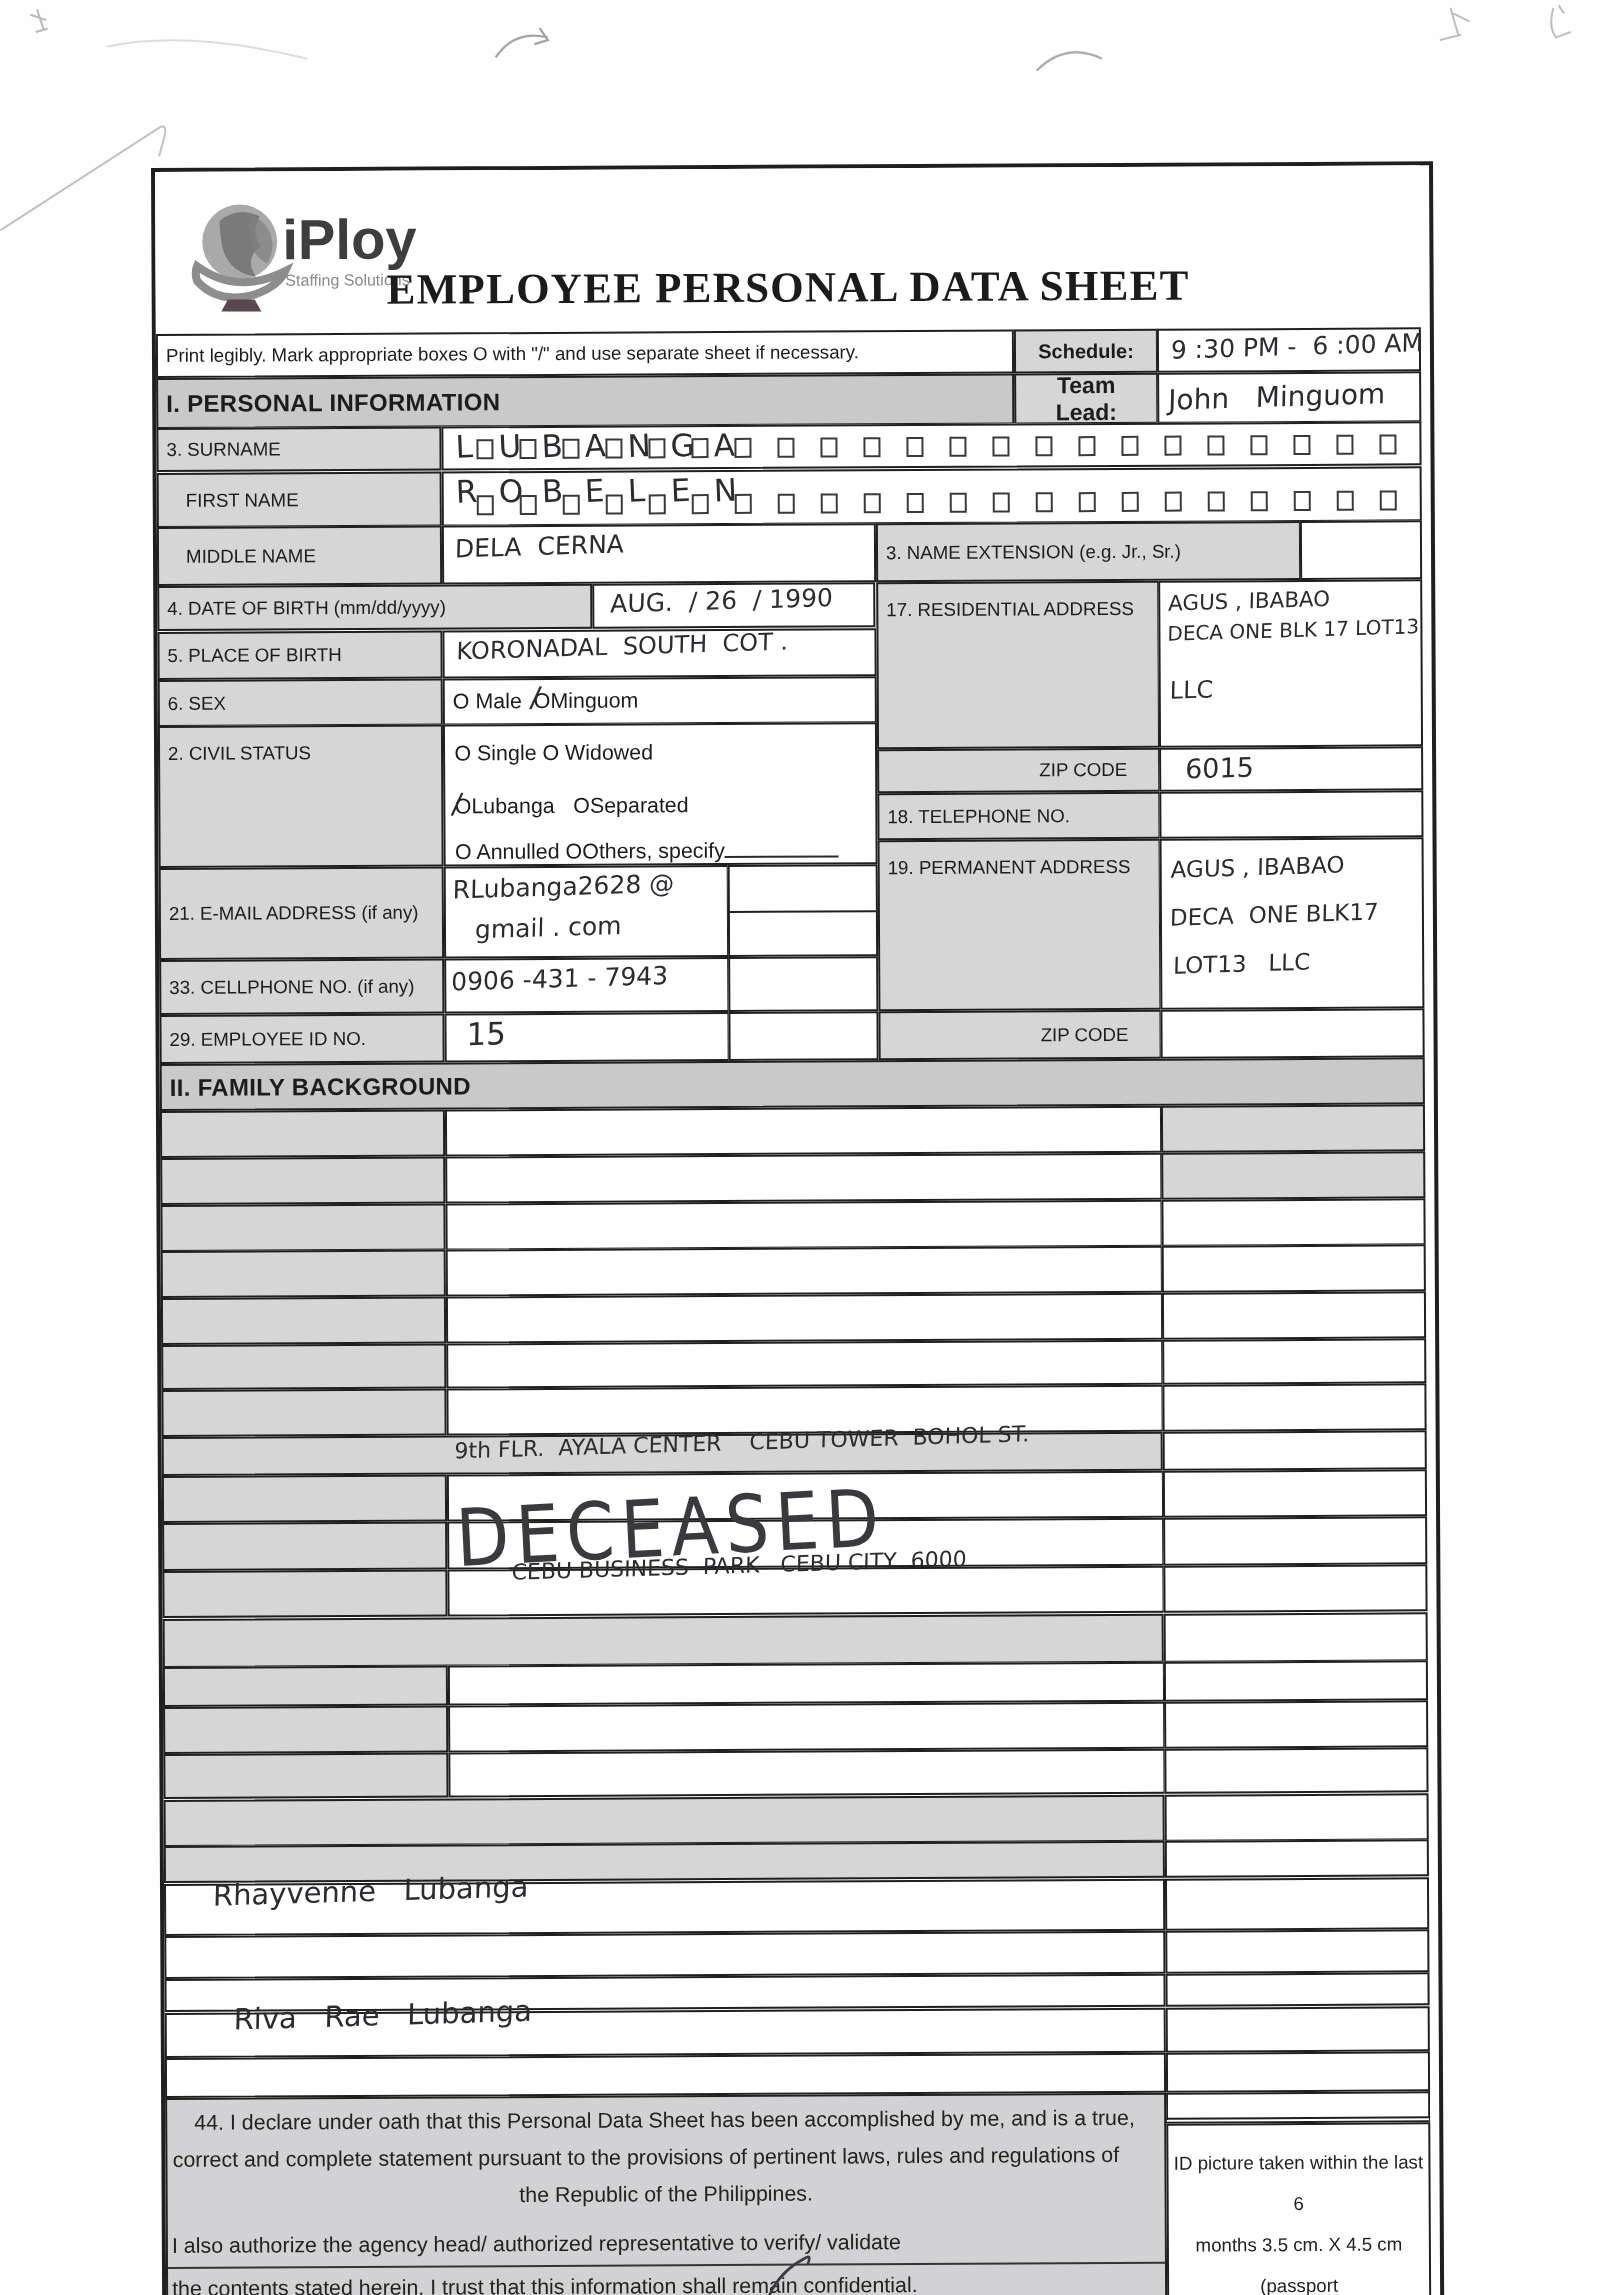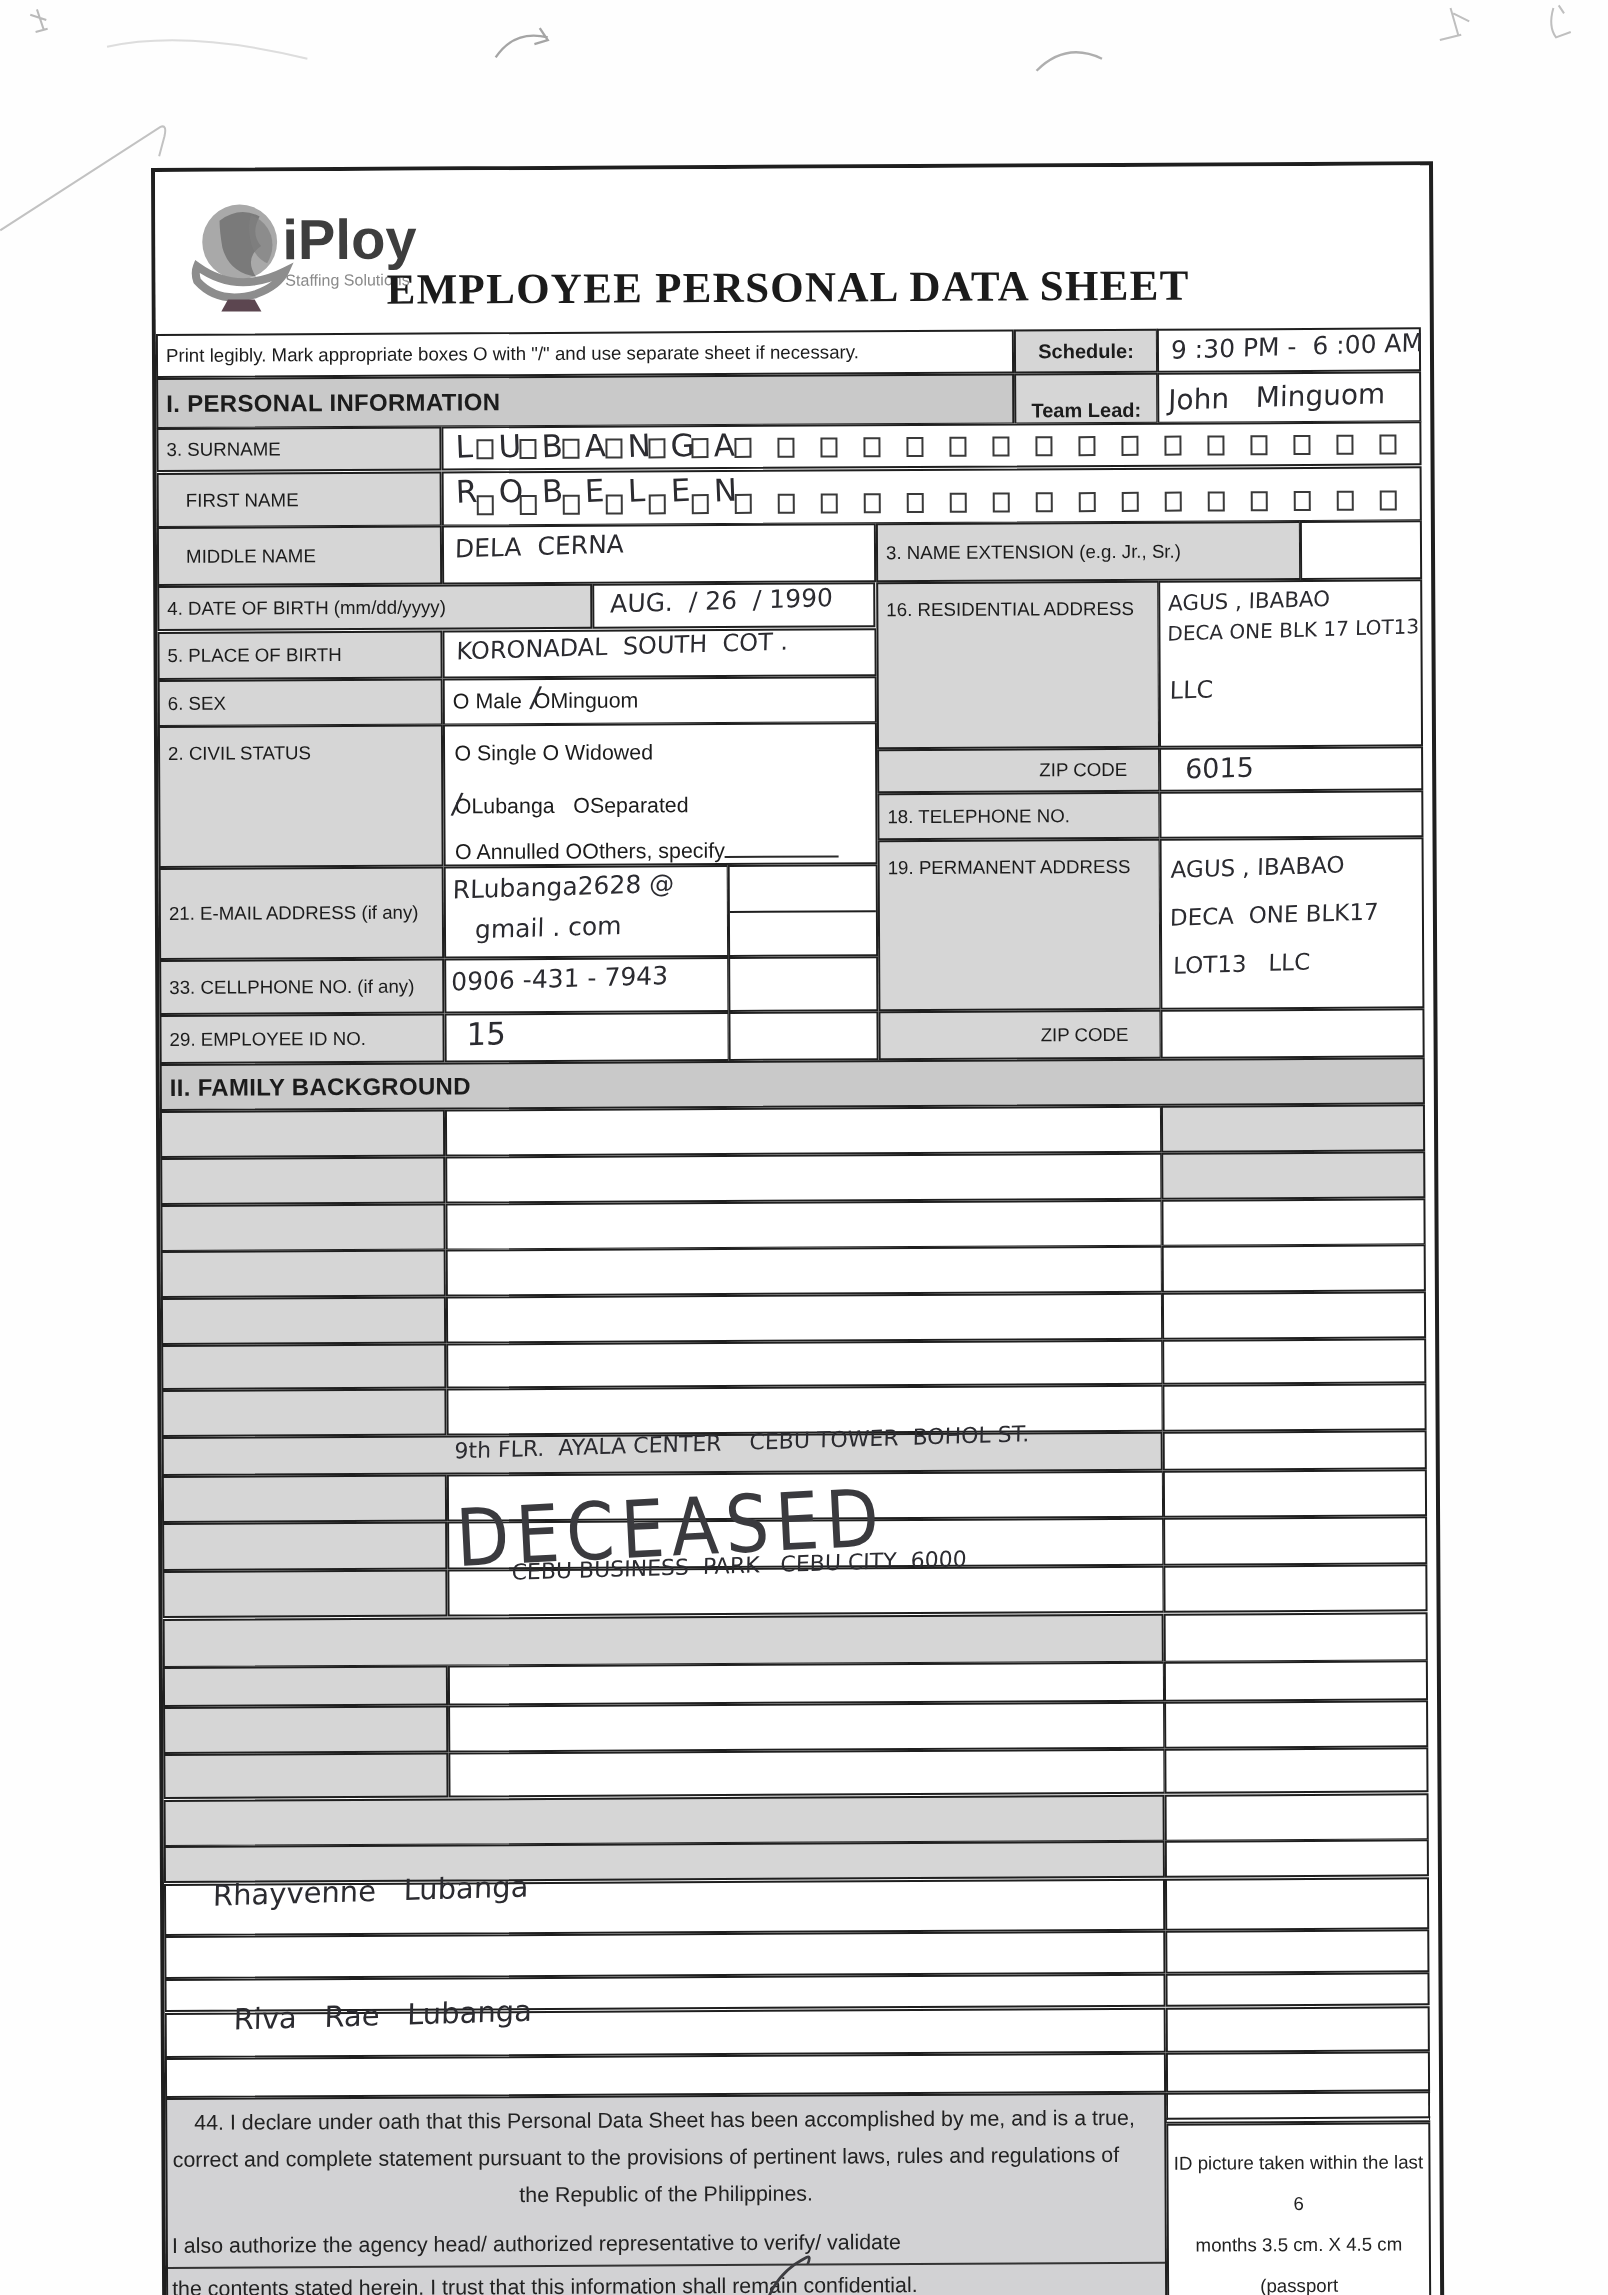--- a/index.html
+++ b/index.html
@@ -75,21 +75,21 @@
   <div class="c g lbl lblc b" style="left:858px;top:162px;width:144px;height:44px;font-size:20px;">
     <span>Schedule:</span>
   </div>
   <div class="c w" style="left:1001px;top:162px;width:264px;height:44px;">
     <span class="hw" style="position:absolute;left:12px;top:5.3px;font-size:25px;">9 :30 PM -  6 :00 AM</span>
   </div>
 
   <div class="c bar lbl sect" style="left:0;top:206px;width:858px;height:51px;">
     <span>I. PERSONAL INFORMATION</span>
   </div>
-  <div class="c g lbl lblc b" style="left:858px;top:206px;width:144px;height:51px;font-size:20px;align-items:flex-end;">
+  <div class="c g lbl lblc b" style="left:858px;top:206px;width:144px;height:51px;font-size:23px;">
     <span>Team Lead:</span>
   </div>
   <div class="c w" style="left:1001px;top:206px;width:264px;height:51px;">
     <span class="hw" style="position:absolute;left:9.4px;top:9.4px;font-size:28px;">John   Minguom</span>
   </div>
 
   <div class="c g lbl" style="left:0;top:256px;width:285px;height:44px;">
     <span>3. SURNAME</span>
   </div>
   <div class="c w slotrow" style="left:285px;top:256px;width:980px;height:44px;">
@@ -261,21 +261,21 @@
   </div>
 
   <div class="c g lbl" style="left:0;top:414px;width:435px;height:45px;">
     <span>4. DATE OF BIRTH (mm/dd/yyyy)</span>
   </div>
   <div class="c w" style="left:435px;top:414px;width:283px;height:45px;">
     <span class="hw" style="position:absolute;left:16px;top:4px;font-size:25px;">AUG.  / 26  / 1990</span>
   </div>
 
   <div class="c g lbl top" style="left:719px;top:414px;width:283px;height:167px;">
-    <span>16. RESIDENTIAL ADDRESS</span>
+    <span>17. RESIDENTIAL ADDRESS</span>
   </div>
   <div class="c w" style="left:1001px;top:414px;width:264px;height:167px;">
     <div class="hw" style="position:absolute;left:8px;top:8px;font-size:21.4px;">AGUS , IBABAO</div>
     <div class="hw" style="position:absolute;left:6.7px;top:39px;font-size:20px;">DECA ONE BLK 17 LOT13</div>
     <div class="hw" style="position:absolute;left:9.4px;top:94px;font-size:24px;">LLC</div>
   </div>
 
   <div class="c g lbl" style="left:0;top:460px;width:285px;height:48px;">
     <span>5. PLACE OF BIRTH</span>
   </div>

